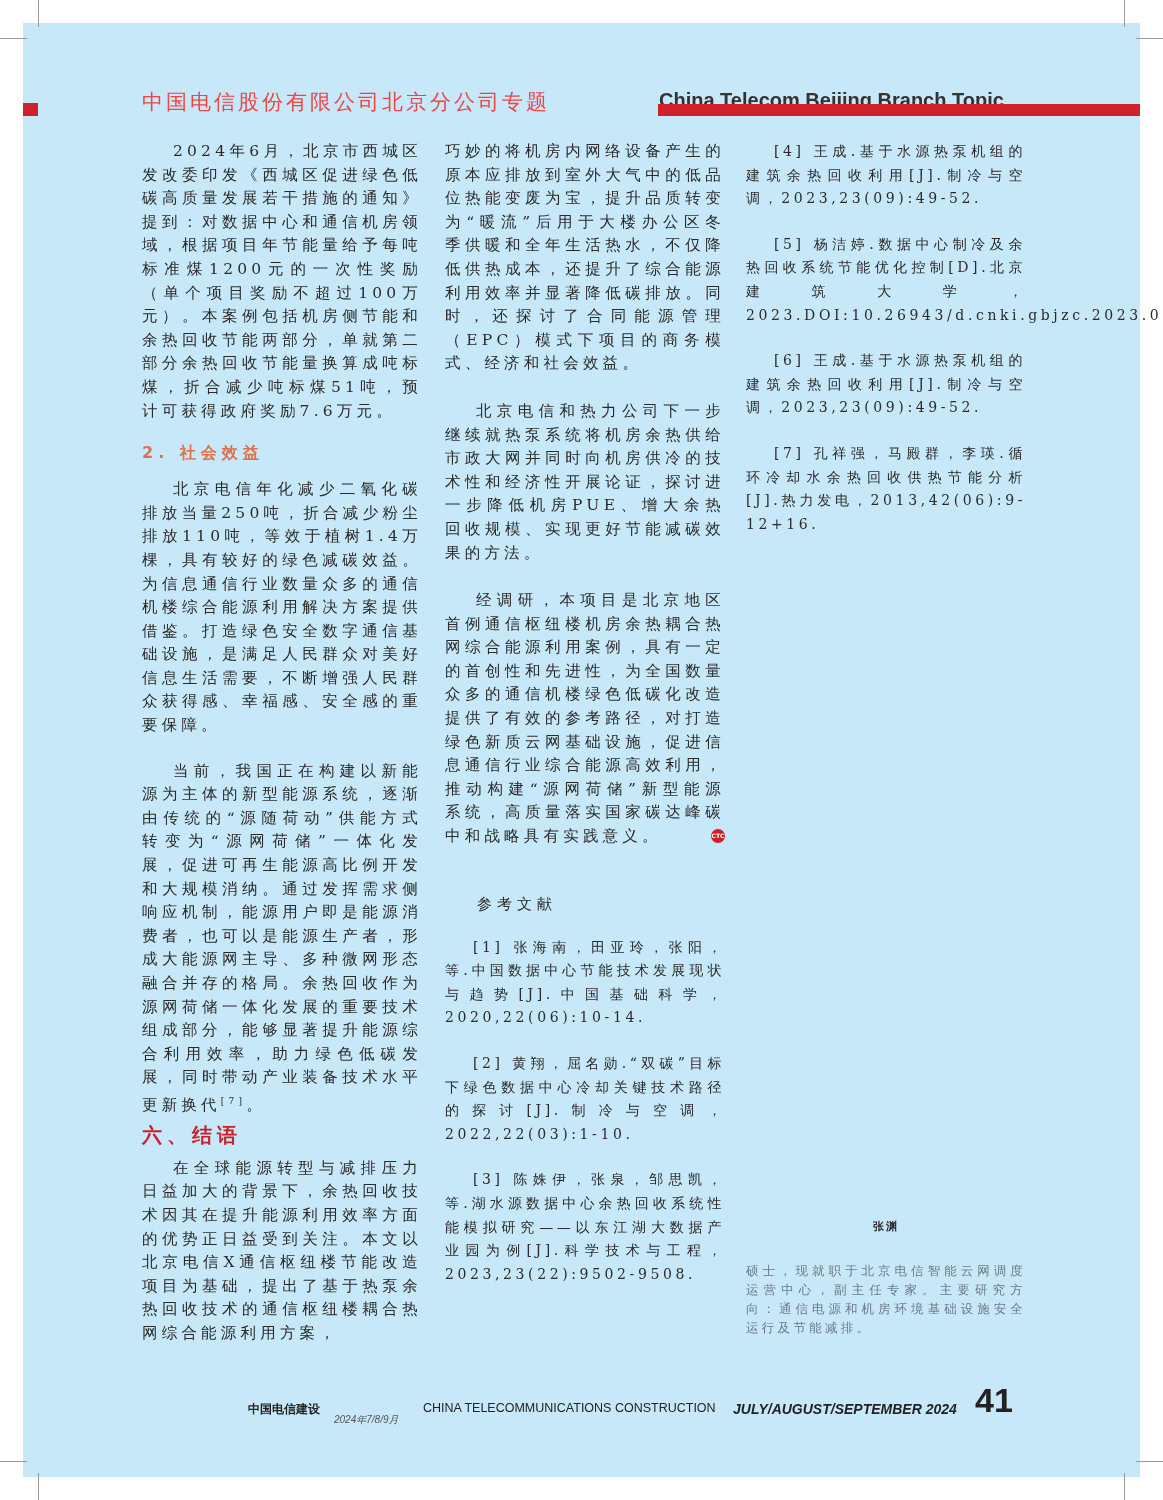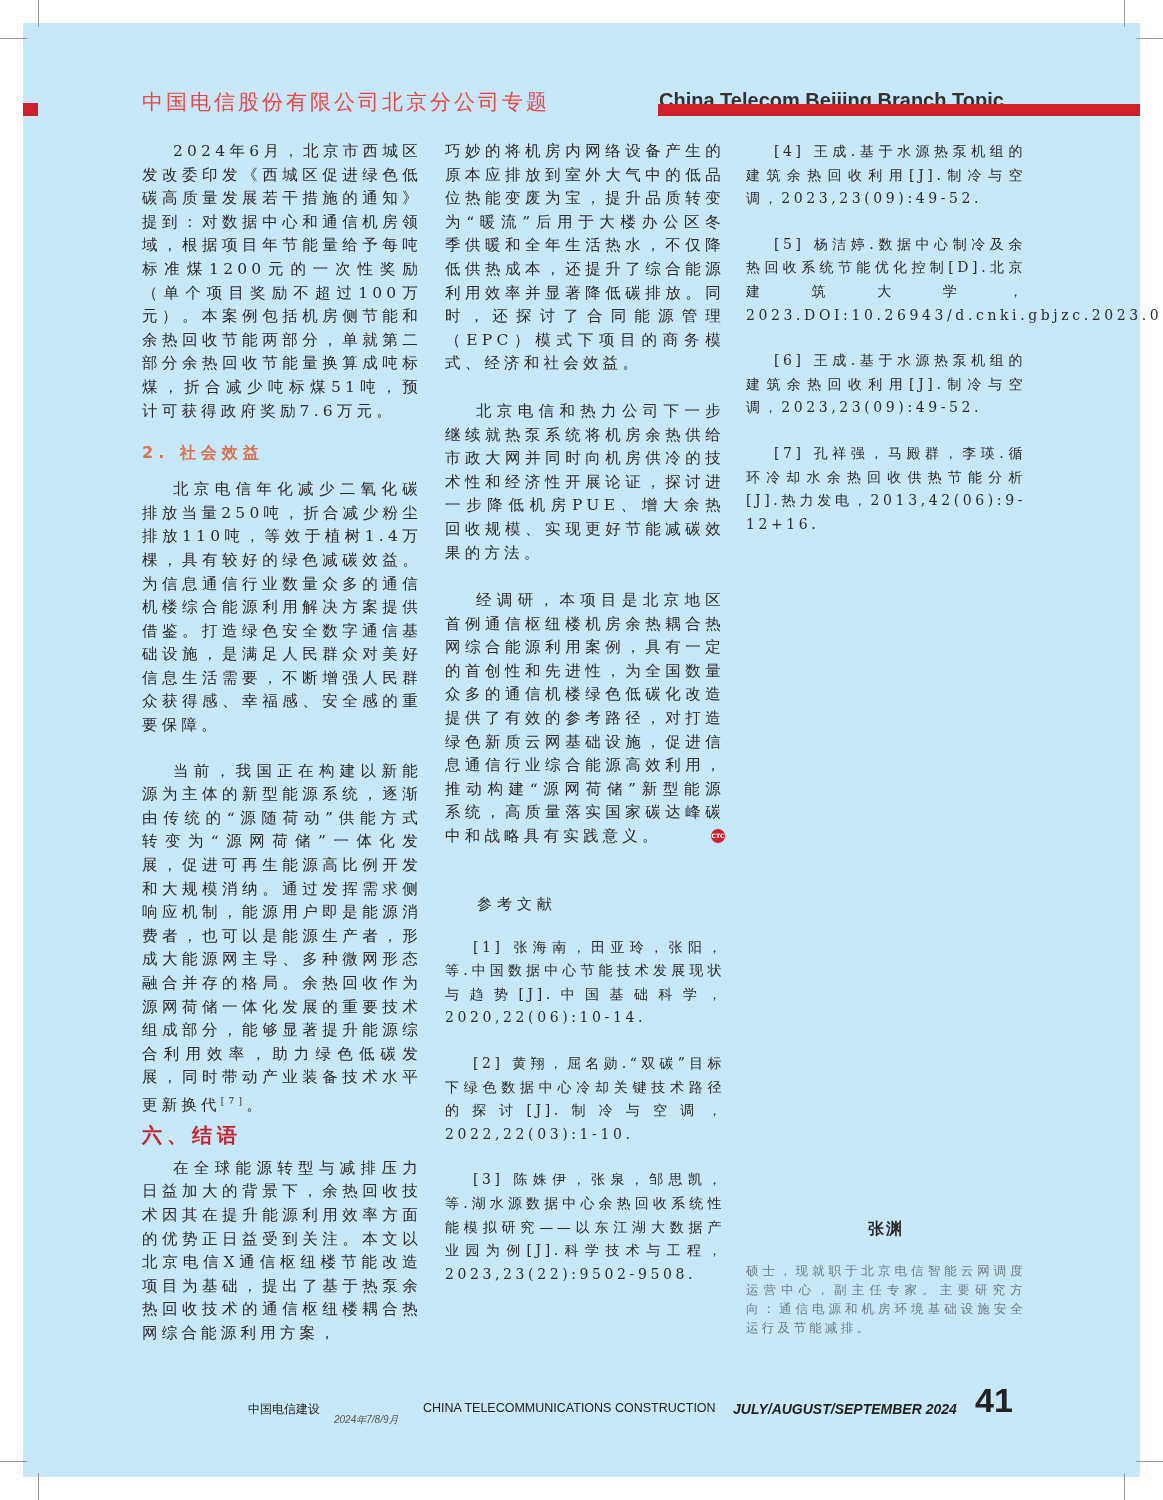--- a/index.html
+++ b/index.html
@@ -39,29 +39,29 @@
   .refs-title { font-size: 15px; letter-spacing: 5px; margin: 0; padding-left: 32px; }
   sup { font-size: 9px; }
   .ctc-logo {
     display: inline-block; width: 14px; height: 14px; border-radius: 50%;
     background: #d0202a; color: #fff; font-size: 6px; line-height: 14px; text-align: center;
     font-family: "DejaVu Sans", sans-serif; font-weight: bold; letter-spacing: 0; text-indent: 0;
     float: right; margin-top: 4px;
   }
   .author-name {
     position: absolute; left: 746px; top: 1219px; width: 280px; text-align: center;
-    font-family: "DejaVu Sans", sans-serif; font-weight: bold; font-size: 16px; letter-spacing: 2px; color: #2b2b2b;
+    font-family: "DejaVu Sans", sans-serif; font-weight: bold; font-size: 11px; letter-spacing: 2px; color: #2b2b2b;
   }
   .author-bio {
     position: absolute; left: 746px; top: 1261px; width: 280px;
     font-family: "DejaVu Sans", sans-serif; font-size: 12.5px; line-height: 19px; letter-spacing: 3.3px; color: #6b7a84;
     text-align: justify; margin: 0;
   }
   .footer { position: absolute; top: 1401px; font-family: "Liberation Sans", "DejaVu Sans", sans-serif; color: #222; }
-  .f-cn { left: 248px; font-size: 12px; font-weight: normal; }
+  .f-cn { left: 248px; font-size: 12px; font-weight: bold; }
   .f-date { left: 334px; font-size: 10px; font-style: italic; color: #555; margin-top: 12px; }
   .f-en { left: 423px; font-size: 12.5px; }
   .f-months { left: 733px; font-size: 14px; font-style: italic; font-weight: bold; }
   .page-num { position: absolute; left: 975px; top: 1381px; font-size: 34px; font-weight: bold; font-family: "Liberation Sans", "DejaVu Sans", sans-serif; color: #222; }
 </style>
 </head>
 <body>
 
 <div class="page"></div>
 

